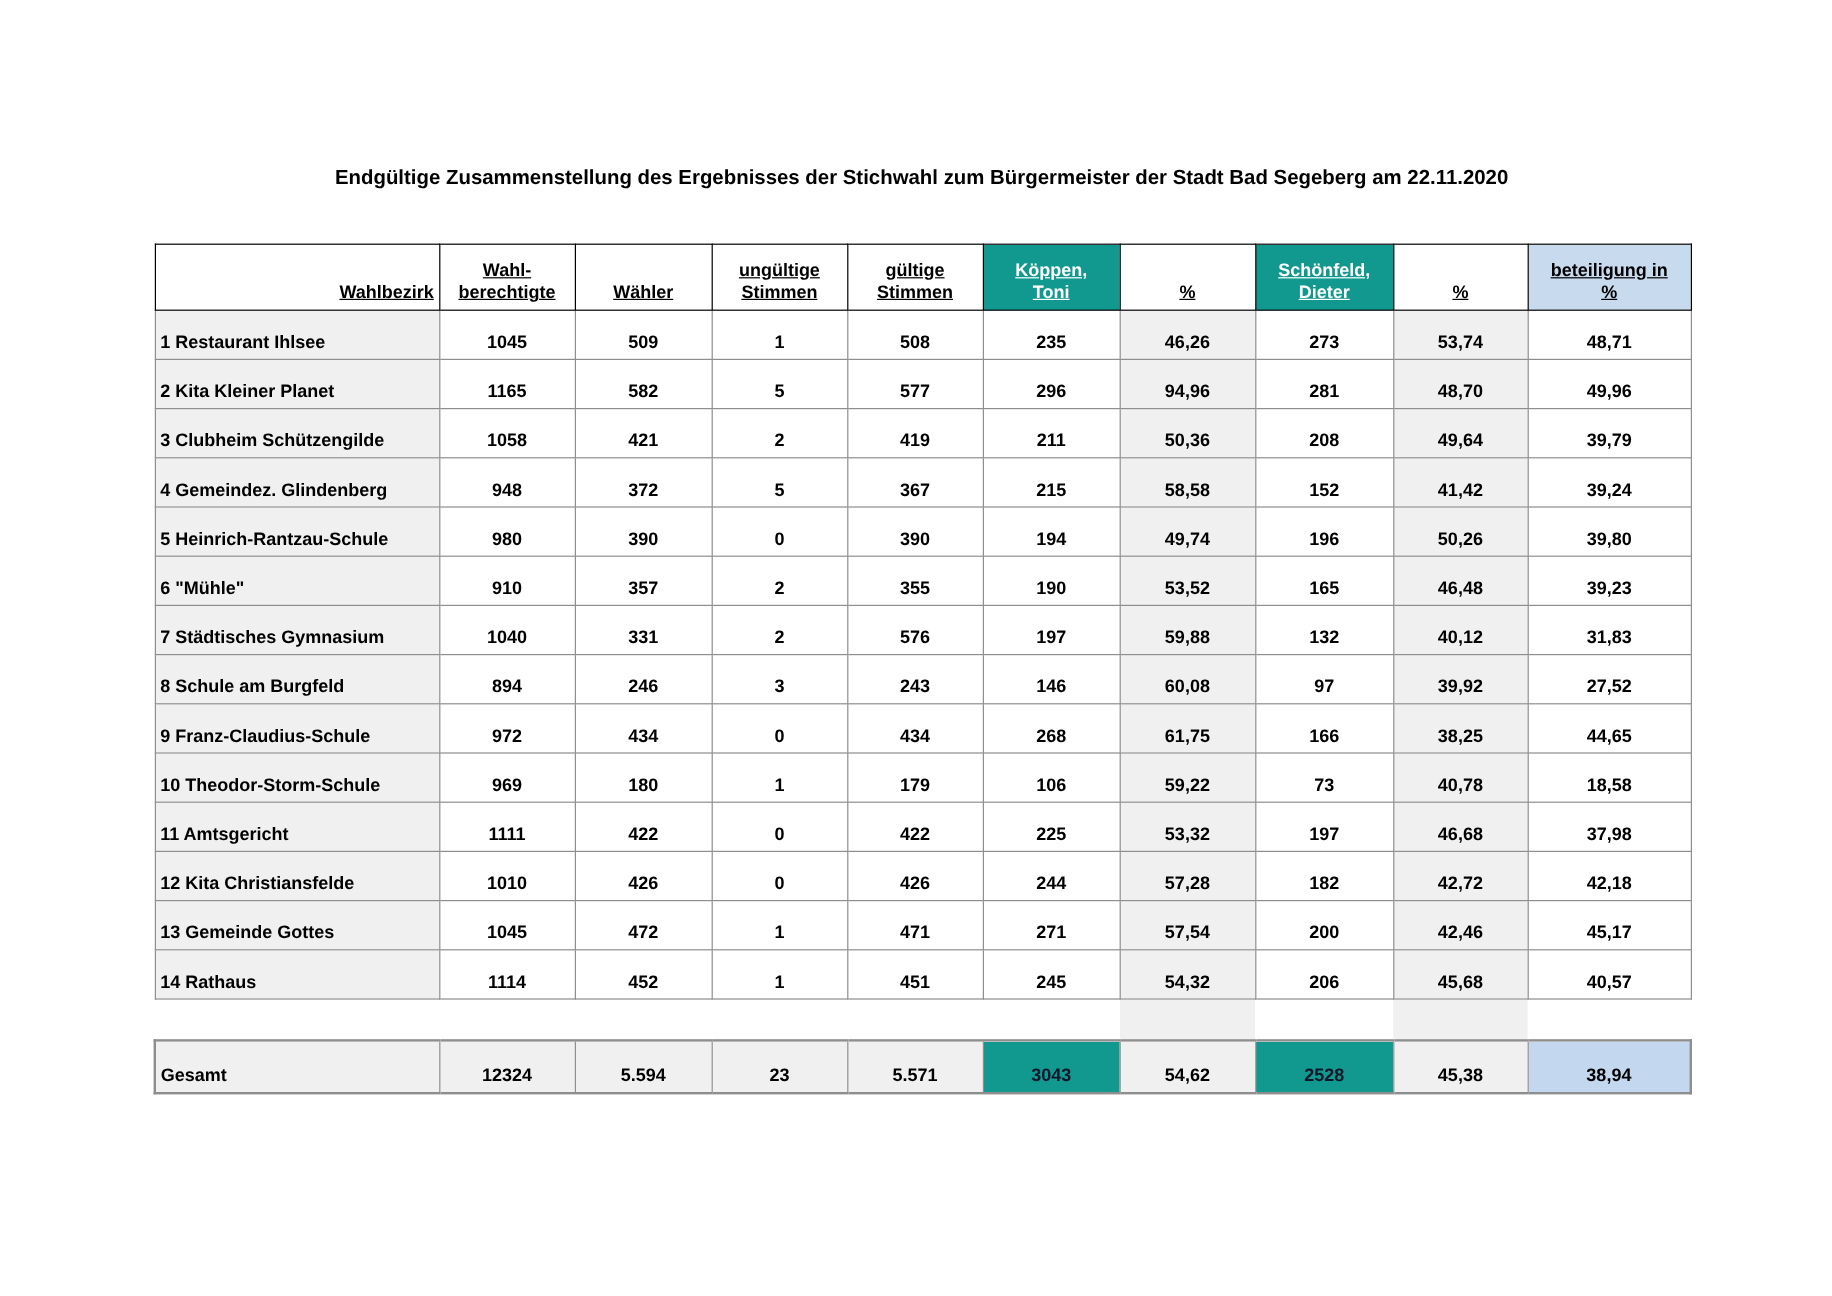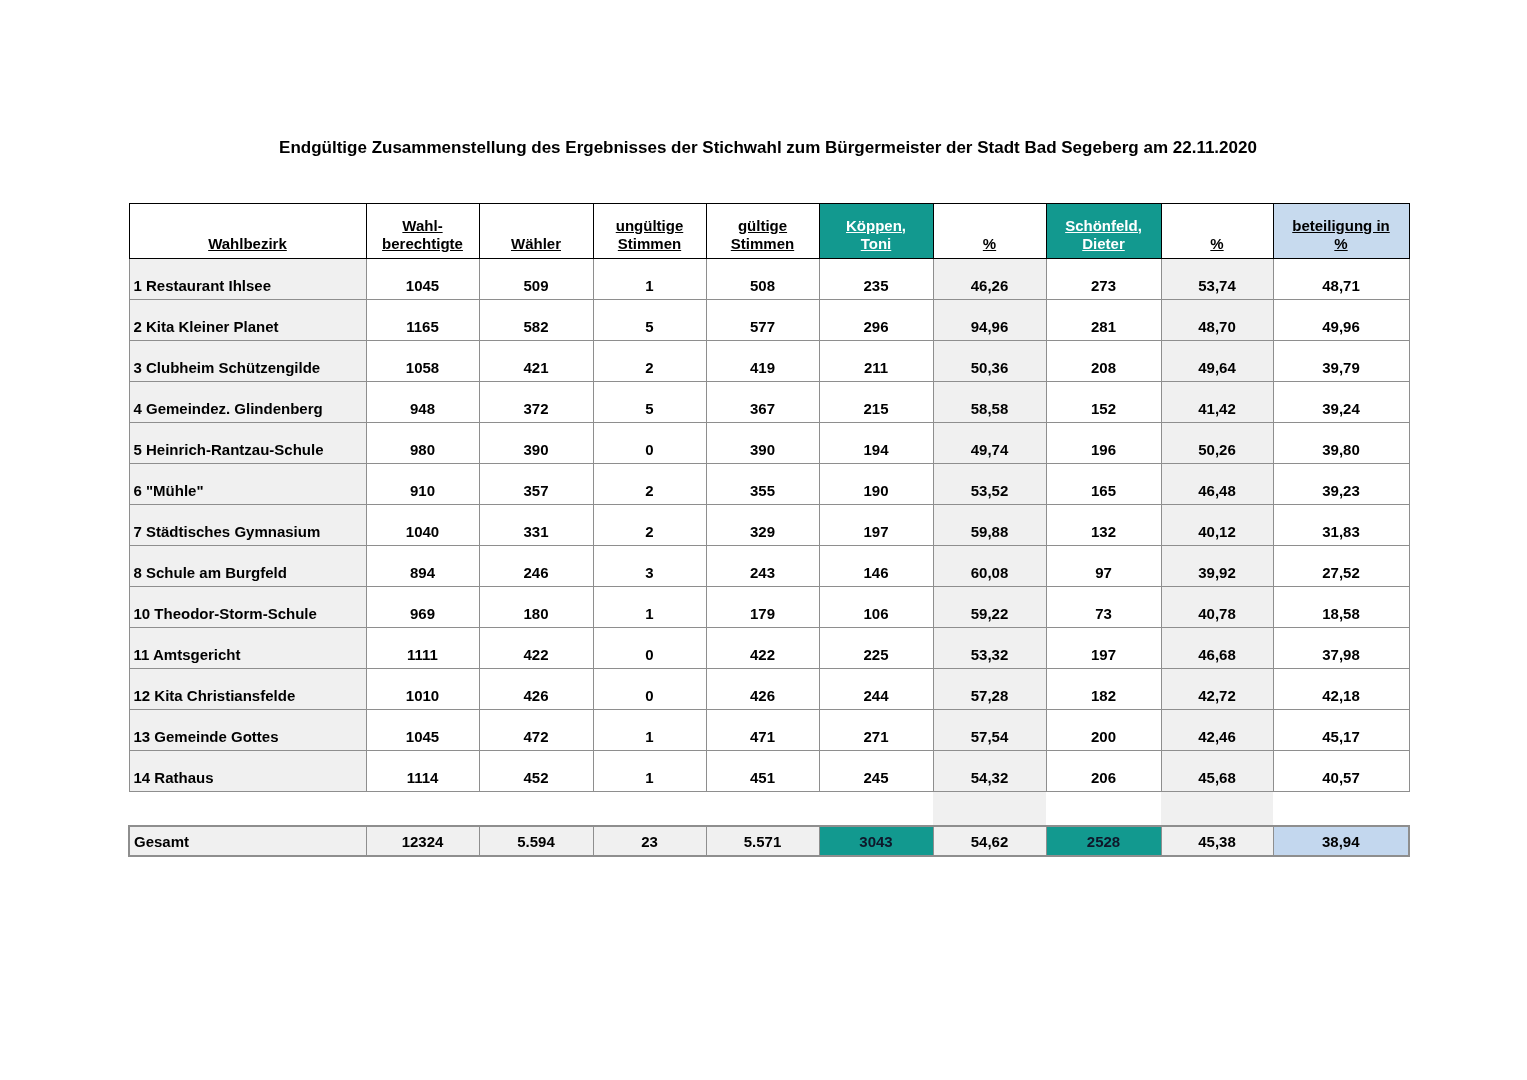--- a/index.html
+++ b/index.html
@@ -22,36 +22,36 @@
     position:absolute;left:128px;top:203px;
     border-collapse:collapse;table-layout:fixed;
     font-weight:bold;
   }
   table.results th, table.results td{overflow:hidden;box-sizing:border-box;}
   thead th{
     height:55px;vertical-align:bottom;text-align:center;
     padding:2px 4px 4px 4px;font-size:15px;line-height:1.25;
     white-space:pre-line;border:1.5px solid #000;background:#fff;text-decoration:underline;
   }
-  thead th.col-left{text-align:center;}
+  thead th.col-left{text-align:right;}
   thead th.variant-teal{background:var(--teal);color:#ffffff;}
   thead th.variant-blue{background:var(--hdr-blue);}
   tbody tr.data-row td{
     height:41px;vertical-align:bottom;text-align:center;
     padding:0 4px 5px 4px;font-size:15px;
     border:1px solid var(--grid);background:#fff;
   }
   tbody tr.data-row td.cell-left{text-align:left;}
   tbody tr.data-row td.shaded{background:var(--shade);}
   tbody tr.spacer-row td{
     height:34px;border:none;background:#fff;padding:0;
   }
   tbody tr.spacer-row td.shaded{background:var(--shade);}
   tbody tr.total-row td{
-    height:30px;vertical-align:bottom;text-align:center;
+    height:44px;vertical-align:bottom;text-align:center;
     padding:0 4px 5px 4px;font-size:15px;
     border:2px solid var(--grid);border-left-width:1px;border-right-width:1px;
     background:var(--shade);
   }
   tbody tr.total-row td:first-child{border-left-width:2px;text-align:left;}
   tbody tr.total-row td:last-child{border-right-width:2px;}
   tbody tr.total-row td.total-teal{background:var(--teal);color:#0f172a;}
   tbody tr.total-row td.total-blue{background:var(--total-blue);}
 </style>
 </head>
@@ -163,38 +163,50 @@
         <td class="shaded">53,52</td>
         <td>165</td>
         <td class="shaded">46,48</td>
         <td>39,23</td>
       </tr>
       <tr class="data-row">
         <td class="cell-left shaded">7 Städtisches Gymnasium</td>
         <td>1040</td>
         <td>331</td>
         <td>2</td>
-        <td>329</td>
+        <td>576</td>
         <td>197</td>
         <td class="shaded">59,88</td>
         <td>132</td>
         <td class="shaded">40,12</td>
         <td>31,83</td>
       </tr>
       <tr class="data-row">
         <td class="cell-left shaded">8 Schule am Burgfeld</td>
         <td>894</td>
         <td>246</td>
         <td>3</td>
         <td>243</td>
         <td>146</td>
         <td class="shaded">60,08</td>
         <td>97</td>
         <td class="shaded">39,92</td>
         <td>27,52</td>
+      </tr>
+      <tr class="data-row">
+        <td class="cell-left shaded">9 Franz-Claudius-Schule</td>
+        <td>972</td>
+        <td>434</td>
+        <td>0</td>
+        <td>434</td>
+        <td>268</td>
+        <td class="shaded">61,75</td>
+        <td>166</td>
+        <td class="shaded">38,25</td>
+        <td>44,65</td>
       </tr>
       <tr class="data-row">
         <td class="cell-left shaded">10 Theodor-Storm-Schule</td>
         <td>969</td>
         <td>180</td>
         <td>1</td>
         <td>179</td>
         <td>106</td>
         <td class="shaded">59,22</td>
         <td>73</td>

